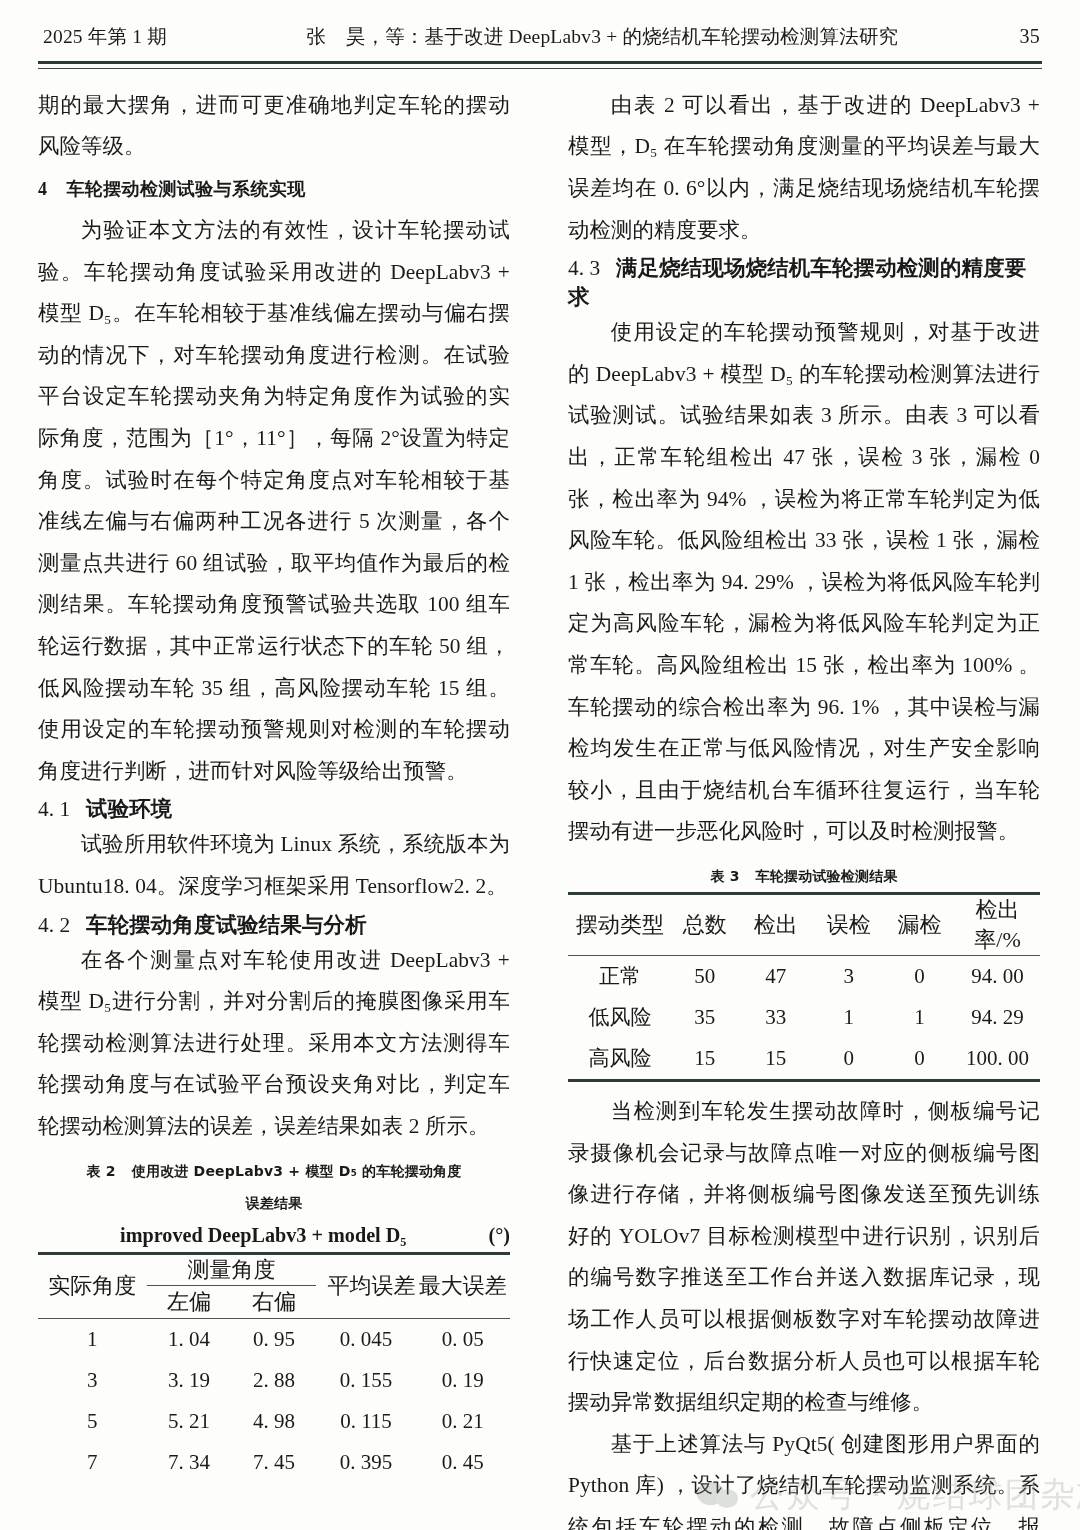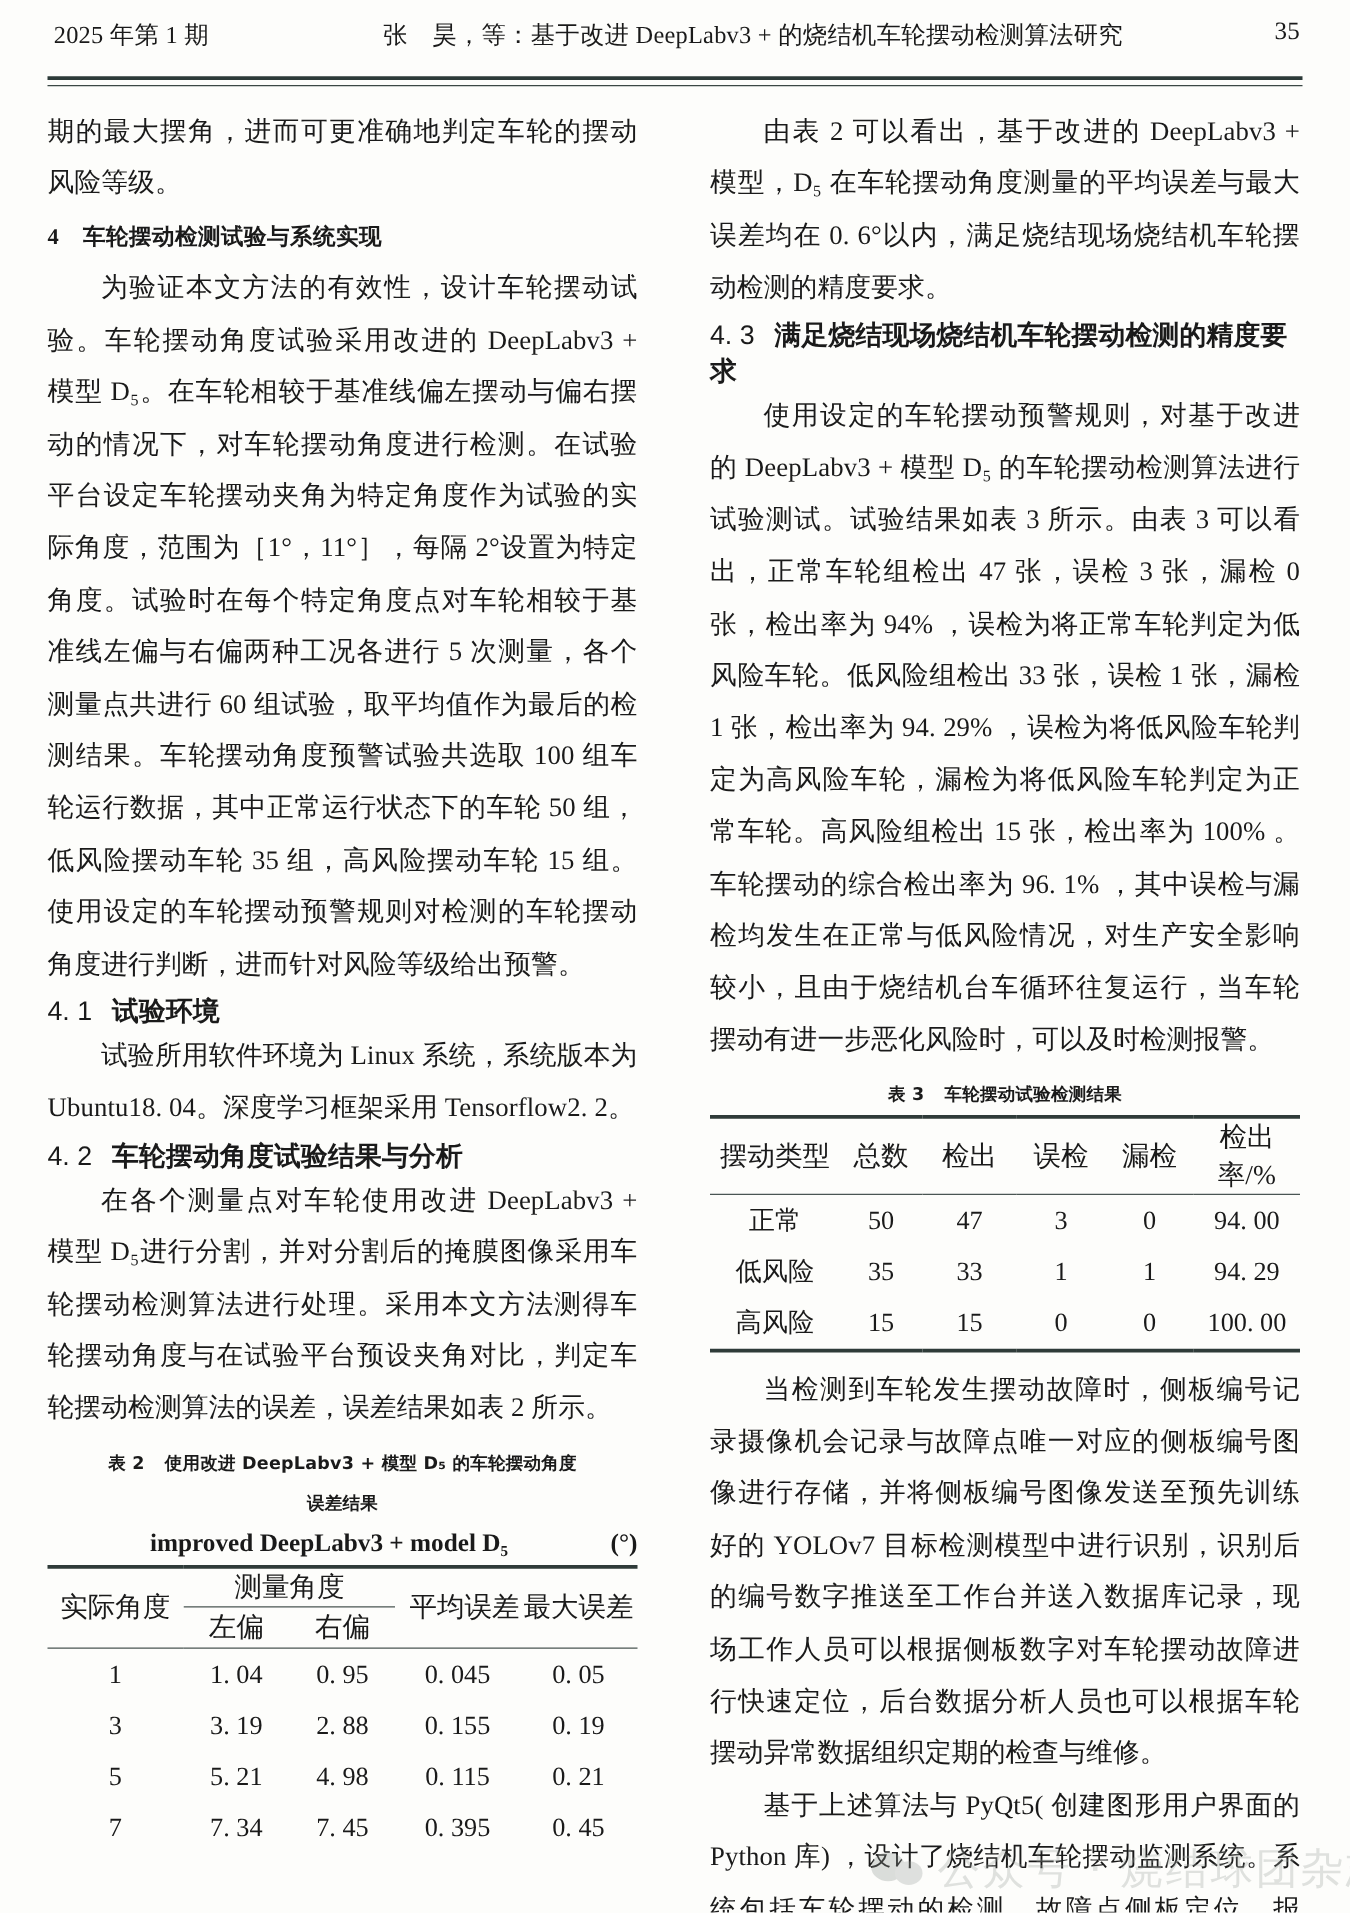--- a/index.html
+++ b/index.html
@@ -19,21 +19,21 @@
     position: relative;
     width: 1080px;
     height: 1530px;
     box-sizing: border-box;
     padding: 0 38px;
   }
 
   
   .runhead {
     display: flex;
-    align-items: flex-start;
+    align-items: center;
     height: 44px;
     padding-top: 14px;
     font-size: 19.5px;
     letter-spacing: 0.2px;
     gap: 48px;
   }
   .runhead .issue { flex: 0 0 auto; padding-left: 5px; }
   .runhead .title {
     flex: 1 1 auto;
     text-align: center;
@@ -88,21 +88,21 @@
     margin-right: 19px;
   }
   h3.subsec {
     margin: 2px 0 1px 0;
     font-size: 21.4px;
     font-weight: bold;
     font-family: "DejaVu Sans", "Liberation Sans", sans-serif;
     letter-spacing: 0.2px;
   }
   h3.subsec .num {
-    font-family: Liberation Sans, sans-serif;
+    font-family: Liberation Serif, serif;
     font-weight: normal;
     margin-right: 16px;
     letter-spacing: 0;
   }
 
   
   .tblock { margin-top: 7px; }
   .cap-cn {
     text-align: center;
     font-size: 14px;

